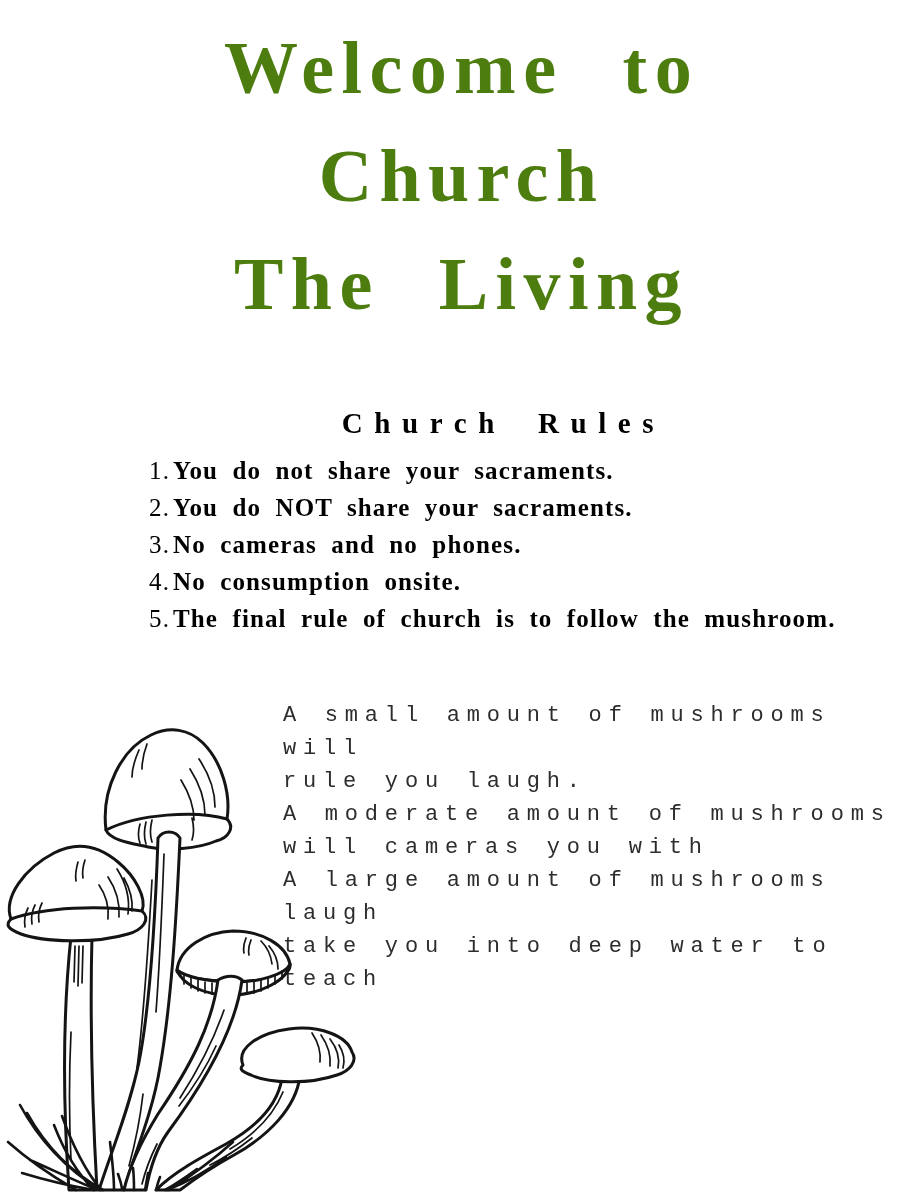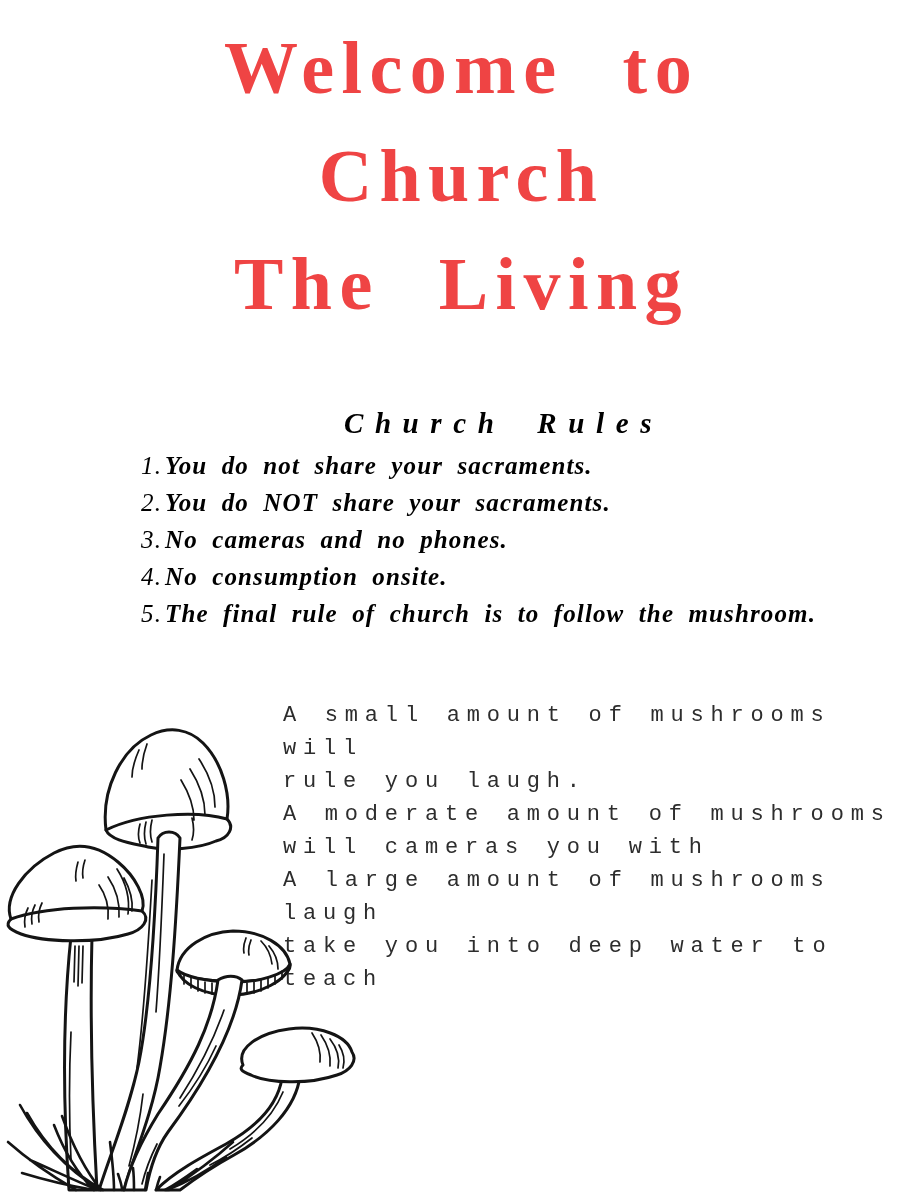--- a/index.html
+++ b/index.html
@@ -4,29 +4,29 @@
 <title>The Living Church Poster</title>
 <style>
   html,body{margin:0;padding:0;background:#ffffff;}
   .page{
     position:relative;width:923px;height:1193px;background:#ffffff;
     overflow:hidden;font-family:"Liberation Serif",serif;color:#000;
   }
   .title{
     position:absolute;top:14px;left:0;width:100%;text-align:center;
     font-weight:700;font-size:74px;line-height:108px;
-    letter-spacing:.10em;word-spacing:.45em;color:#ef4444;
+    letter-spacing:.10em;word-spacing:.45em;color:#4d7c0f;
   }
-  .rules{position:absolute;top:406px;left:137px;width:733px;font-style:italic;}
+  .rules{position:absolute;top:406px;left:137px;width:733px;}
   .rules-heading{
     margin:0 0 7px 0;text-align:center;font-size:29px;font-weight:700;
     letter-spacing:.40em;word-spacing:.45em;line-height:34px;
   }
   .rules-list{
-    margin:4px;padding:0;list-style:none;
+    margin:12px;padding:0;list-style:none;
     font-size:25px;line-height:37px;letter-spacing:.045em;word-spacing:.28em;
   }
   .rule-num{font-weight:400;}
   .rule-text{font-weight:700;margin-left:3px;}
   .dosage{
     position:absolute;top:699px;left:283px;width:610px;
     font-family:Liberation Mono, monospace;
     font-size:22px;line-height:33px;letter-spacing:.31em;word-spacing:.08em;
     color:#2d2d2d;
   }

